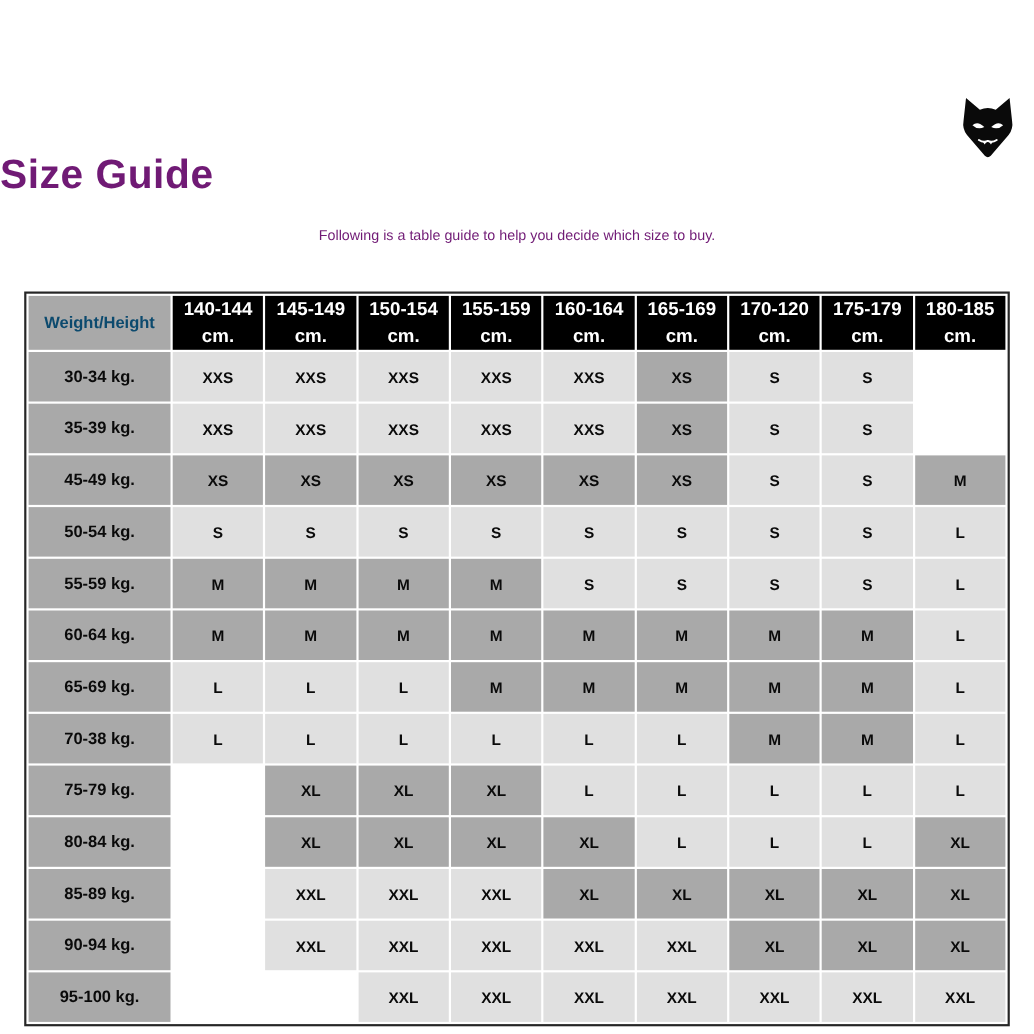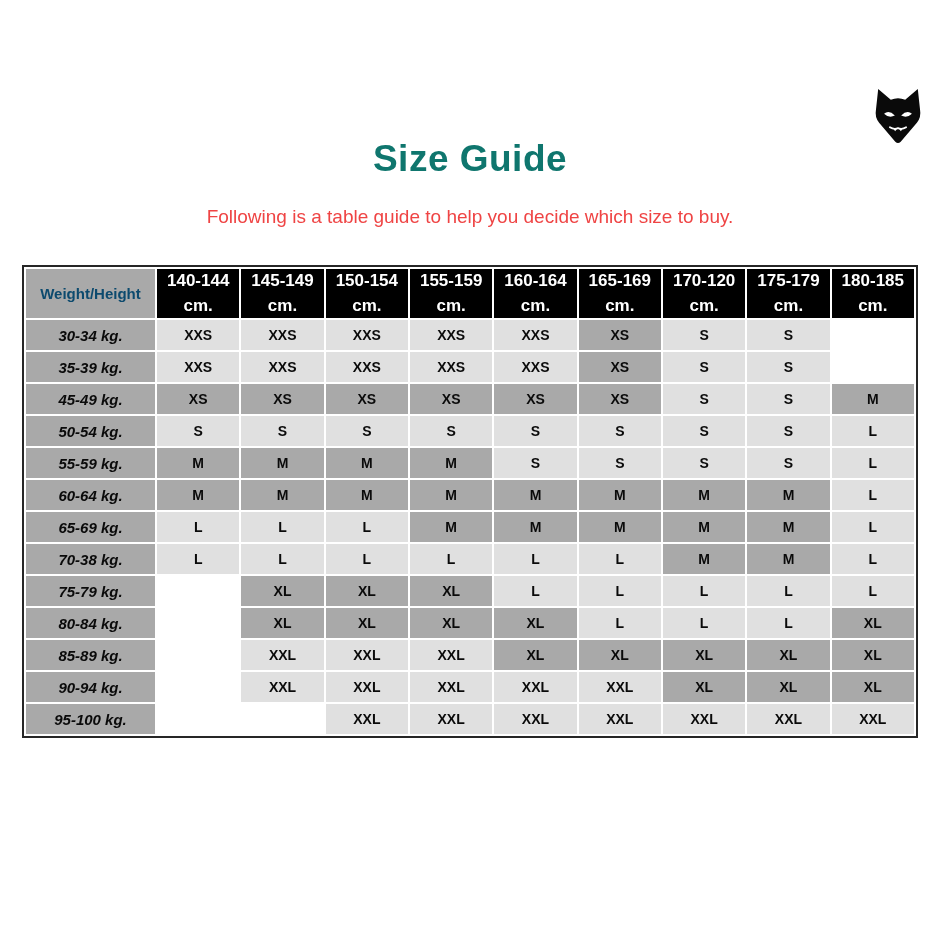--- a/index.html
+++ b/index.html
@@ -22,36 +22,36 @@
     width: 54px;
     height: 58px;
   }
   .logo svg { width: 100%; height: 100%; display: block; }
   .title {
     position: absolute;
     top: 138px;
     left: 0;
     width: 100%;
     margin: 0;
-    text-align: center;
+    text-align: left;
     font-size: 37px;
     font-weight: 800;
     letter-spacing: 0.5px;
-    color: #0f766e;
+    color: #701a75;
   }
   .subtitle {
     position: absolute;
     top: 206px;
     left: 0;
     width: 100%;
     margin: 0;
     text-align: center;
-    font-size: 19px;
+    font-size: 13px;
     font-weight: 400;
-    color: #ef4444;
+    color: #701a75;
   }
   table.size-table {
     position: absolute;
     left: 22px;
     top: 265px;
     width: 896px;
     table-layout: fixed;
     border-collapse: separate;
     border-spacing: 2px;
     background: #ffffff;
@@ -75,22 +75,21 @@
   th.corner-header {
     background: var(--row-label-bg, #a9a9a9);
     color: #0c4a6e;
     font-size: 15px;
     height: 44px;
   }
   th.row-header {
     background: var(--row-label-bg, #a9a9a9);
     color: #0a0a0a;
     font-size: 15px;
-    height: 30px;
-    font-style: italic;
+    height: 45px;
   }
   td.cell {
     font-size: 14px;
     color: #0a0a0a;
     height: 30px;
   }
   td.bg-light { background: var(--cell-light, #e0e0e0); }
   td.bg-dark  { background: var(--cell-dark, #a9a9a9); }
   td.bg-empty { background: var(--cell-empty, #ffffff); }
 </style>

